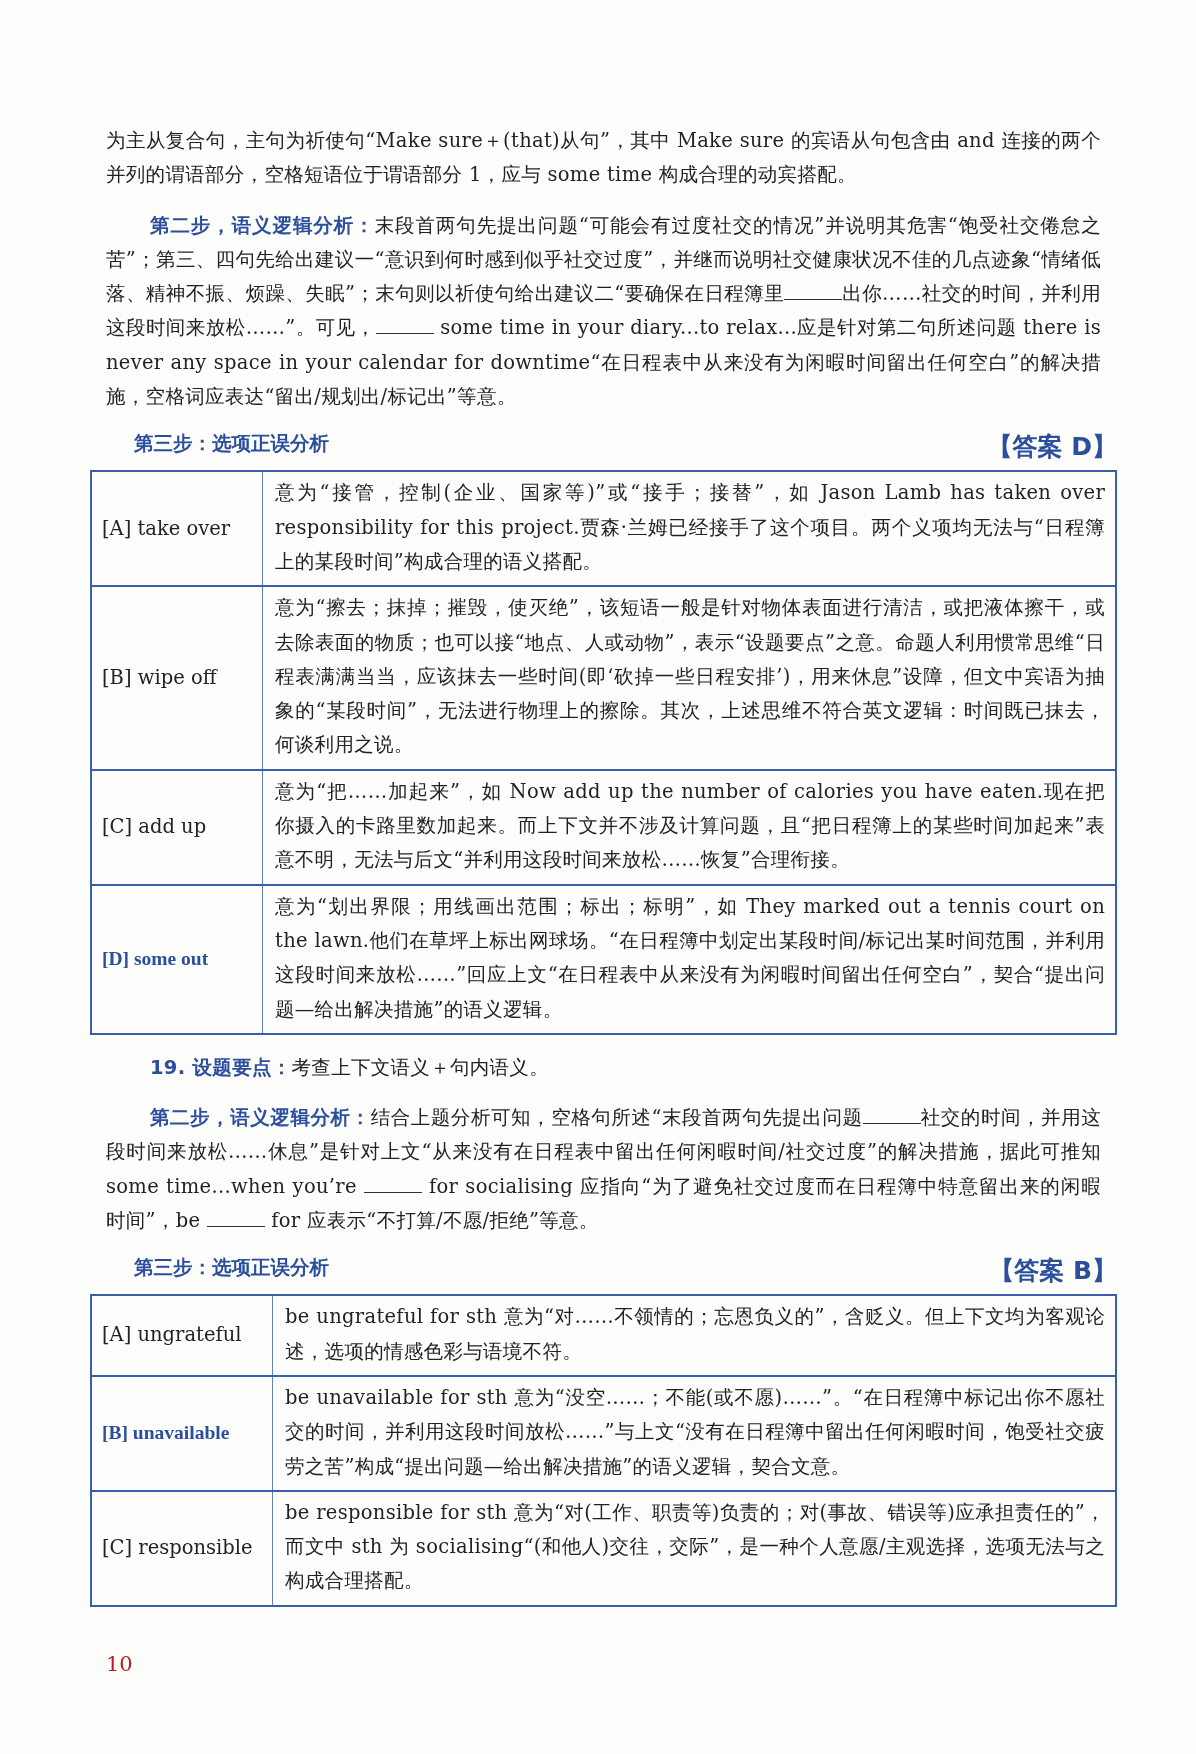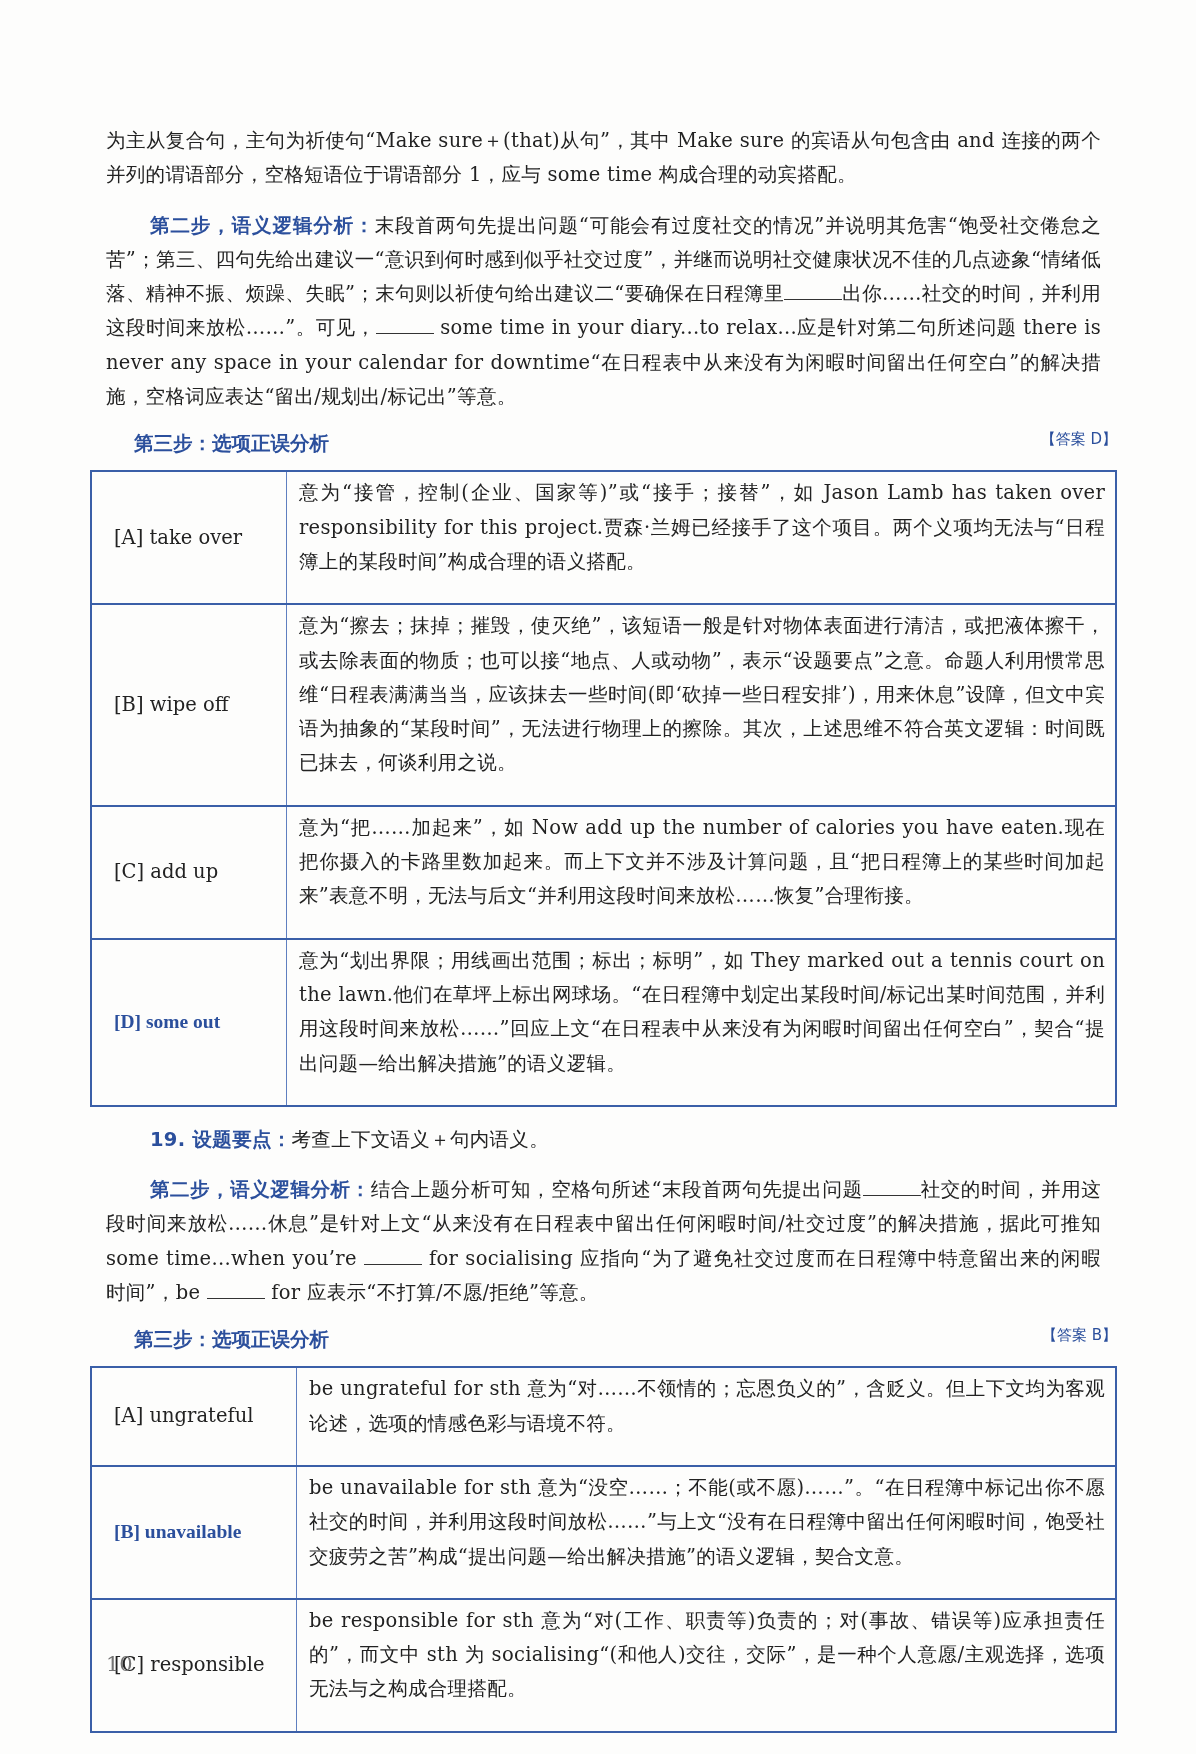--- a/index.html
+++ b/index.html
@@ -4,32 +4,32 @@
 <style>
   html, body { margin:0; padding:0; background:#fdfdfc; }
   body { width:1196px; height:1754px; position:relative; overflow:hidden;
          font-family:"DejaVu Serif", "Liberation Serif", serif; color:#222; }
   .page { position:absolute; left:90px; top:108px; width:1027px; }
   .p { font-size:19.5px; line-height:34.3px; margin:16px; text-align:justify; letter-spacing:0.3px; }
   .indent { text-indent:44px; }
   .blue { color:#2b4f9c; font-family:"DejaVu Sans", "Liberation Sans", sans-serif; font-weight:bold; }
   .step3 { display:flex; justify-content:space-between; 
            height:34px; margin-left:44px; font-size:19.5px; }
-  .ans { color:#2b4f9c; font-family:"DejaVu Sans", "Liberation Sans", sans-serif; font-weight:normal; font-size:15px; }
+  .ans { color:#2b4f9c; font-family:"DejaVu Sans", "Liberation Sans", sans-serif; font-weight:bold; font-size:25px; }
   table.opts { border-collapse:collapse; width:1027px; margin-top:6px; margin-bottom:10px;
                border:2px solid #3a5fa8; }
   table.opts td { border:1px solid #5f7fc0; vertical-align:middle; font-size:19.5px; line-height:34.3px; }
-  table.opts td.lab { padding:0 22px; white-space:nowrap; }
-  table.opts td.txt { padding:4px 10px 24px 12px; text-align:justify; letter-spacing:0.3px; }
+  table.opts td.lab { padding:0 10px; white-space:nowrap; }
+  table.opts td.txt { padding:4px 10px 6px 12px; text-align:justify; letter-spacing:0.3px; }
   table.opts tr { border-top:2px solid #3a5fa8; }
   .correct { color:#2b4f9c; font-weight:bold; font-family:"Liberation Serif", serif; }
   .t1 td.lab { width:150px; }
   .t2 td.lab { width:160px; }
   .blank { display:inline-block; border-bottom:1.5px solid #333; width:58px; height:18px; vertical-align:baseline; }
-  .pagenum { position:absolute; left:106px; top:1652px; font-size:21px; font-family:"DejaVu Serif", serif; color:#737373; }
+  .pagenum { position:absolute; left:106px; top:1652px; font-size:21px; font-family:"DejaVu Serif", serif; color:#b91c1c; }
 </style>
 </head>
 <body>
 
 <div class="page">
 
   <p class="p">为主从复合句，主句为祈使句“Make sure＋(that)从句”，其中 Make sure 的宾语从句包含由 and 连接的两个并列的谓语部分，空格短语位于谓语部分 1，应与 some time 构成合理的动宾搭配。</p>
 
   <p class="p indent">
     <span class="blue">第二步，语义逻辑分析：</span><span>末段首两句先提出问题“可能会有过度社交的情况”并说明其危害“饱受社交倦怠之苦”；第三、四句先给出建议一“意识到何时感到似乎社交过度”，并继而说明社交健康状况不佳的几点迹象“情绪低落、精神不振、烦躁、失眠”；末句则以祈使句给出建议二“要确保在日程簿里</span><span class="blank"></span><span>出你……社交的时间，并利用这段时间来放松……”。可见，</span><span class="blank"></span>&nbsp;<span>some time in your diary...to relax...应是针对第二句所述问题 there is never any space in your calendar for downtime“在日程表中从来没有为闲暇时间留出任何空白”的解决措施，空格词应表达“留出/规划出/标记出”等意。</span>

